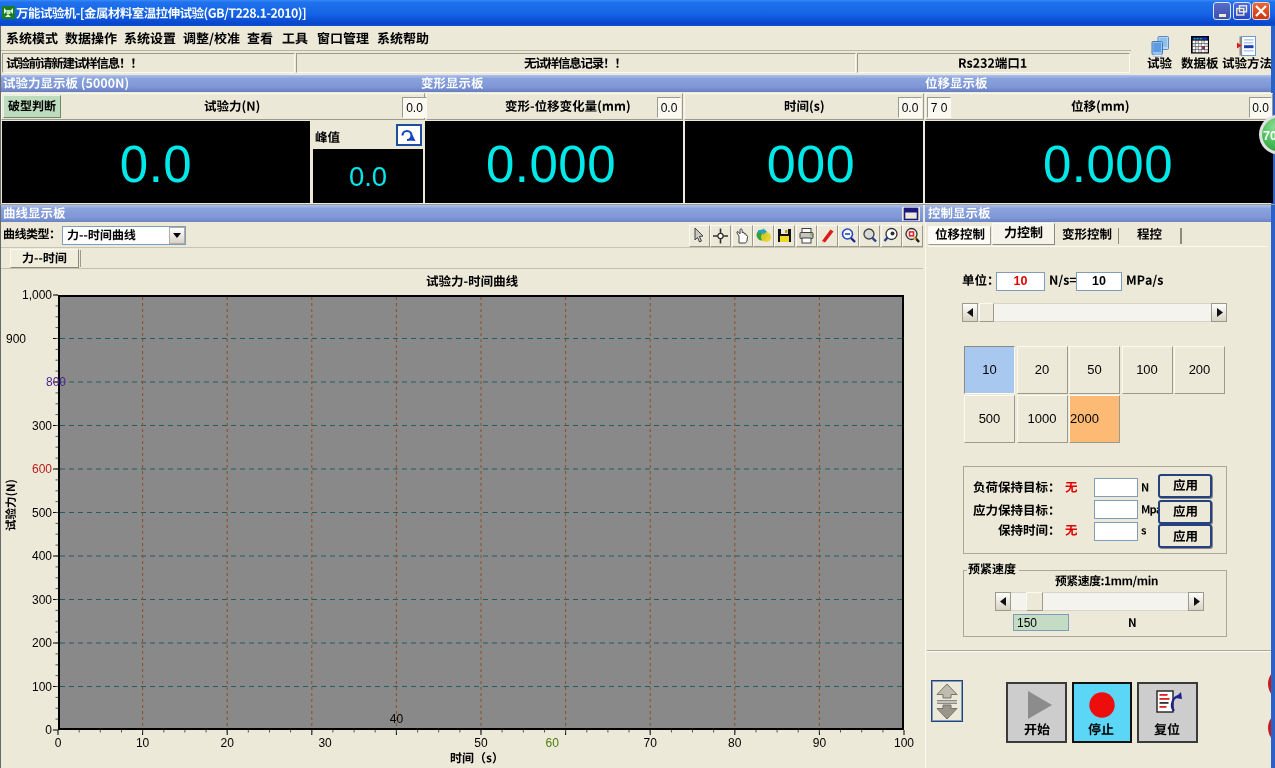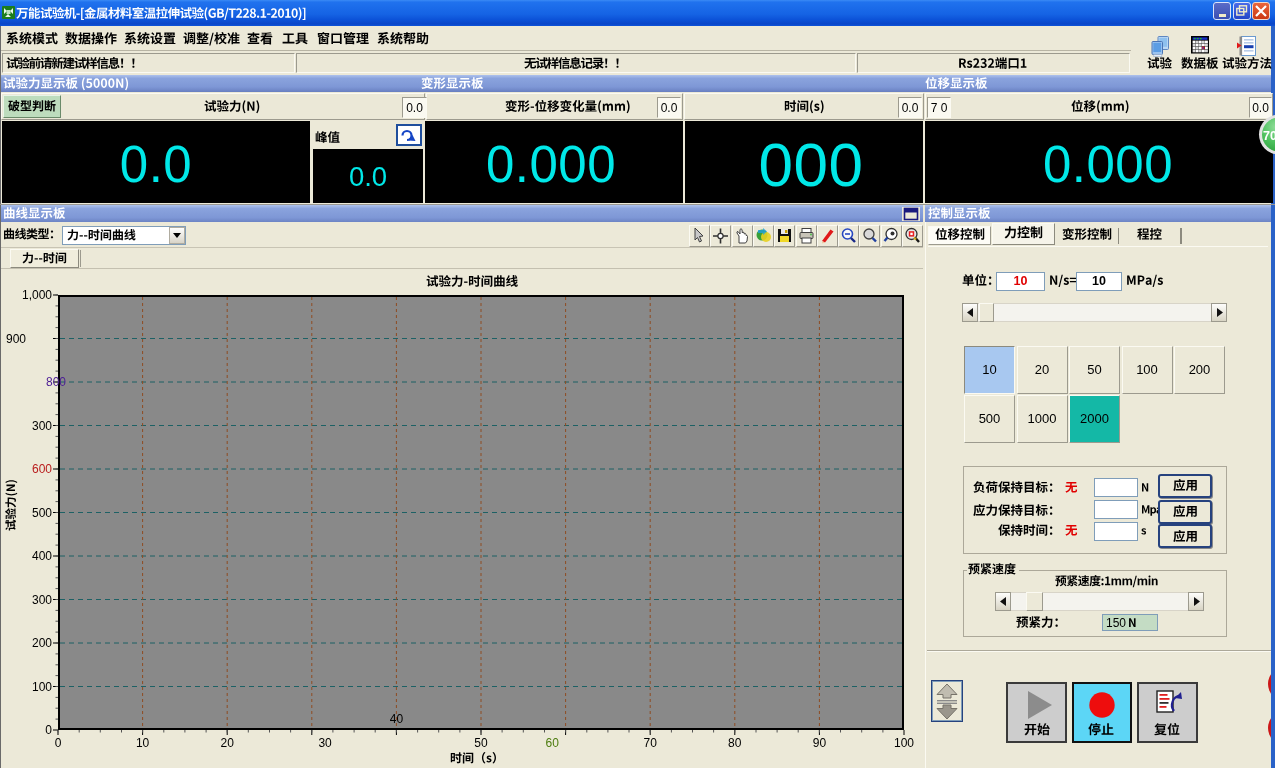--- a/index.html
+++ b/index.html
@@ -460,21 +460,21 @@
     </g>
   </svg>
 <div style="position:absolute;left:1249px;top:97px;width:23px;height:21px;background:#faf9f1;border:1px solid;border-color:#9c9a8e #fbfaf2 #fbfaf2 #9c9a8e;font:12px Liberation Sans,sans-serif;color:#000;text-align:center;line-height:20px;">0.0</div>
 <div style="position:absolute;left:2px;top:121px;width:308px;height:82px;background:#000;"></div>
 <div style="position:absolute;left:313px;top:149px;width:110px;height:54px;background:#000;"></div>
 <div style="position:absolute;left:425px;top:121px;width:258px;height:82px;background:#000;"></div>
 <div style="position:absolute;left:685px;top:121px;width:238px;height:82px;background:#000;"></div>
 <div style="position:absolute;left:925px;top:121px;width:348px;height:82px;background:#000;"></div>
 <div style="position:absolute;left:2px;top:121px;width:308px;height:82px;font-family:Liberation Sans,sans-serif;color:#00e8e8;text-align:center;font-size:51px;line-height:87px;letter-spacing:0.5px;">0.0</div>
 <div style="position:absolute;left:422px;top:121px;width:258px;height:82px;font-family:Liberation Sans,sans-serif;color:#00e8e8;text-align:center;font-size:51px;line-height:87px;letter-spacing:0.5px;">0.000</div>
-<div style="position:absolute;left:692px;top:121px;width:238px;height:82px;font-family:Liberation Sans,sans-serif;color:#00e8e8;text-align:center;font-size:62px;line-height:87px;letter-spacing:0.5px;">000</div>
+<div style="position:absolute;left:692px;top:121px;width:238px;height:82px;font-family:Liberation Sans,sans-serif;color:#00e8e8;text-align:center;font-size:52px;line-height:87px;letter-spacing:0.5px;">000</div>
 <div style="position:absolute;left:934px;top:121px;width:348px;height:82px;font-family:Liberation Sans,sans-serif;color:#00e8e8;text-align:center;font-size:51px;line-height:87px;letter-spacing:0.5px;">0.000</div>
 <svg style="position:absolute;left:315.0px;top:131.0px;overflow:visible" width="25.0" height="14.0">
     <g fill="#000" transform="translate(0,10.75) scale(0.01250,-0.01250)">
       <use href="#g88" x="0"></use>
       <use href="#g89" x="1000"></use>
     </g>
   </svg>
 <div style="position:absolute;left:396px;top:124px;width:26px;height:22px;background:#fff;border:2px solid #1f4e9c;"></div>
 <svg style="position:absolute;left:401px;top:129px" width="17" height="13">
     <path d="M1.5 6.5 A4.5 4.5 0 1 1 6 11" fill="none" stroke="#1545c5" stroke-width="2.2"></path>
@@ -870,21 +870,21 @@
     <path d="M1 0 L7 4.5 L1 9 Z" fill="#101010"></path>
   </svg>
 <div style="position:absolute;left:979px;top:303px;width:15px;height:19px;background:#ece9d8;border:1px solid;border-color:#fbfaf2 #9c9a8e #9c9a8e #fbfaf2;"></div>
 <div style="position:absolute;left:964px;top:346px;width:51px;height:48px;background:#a8c8f0;border:1px solid;border-color:#8c8a7e #fbfaf2 #fbfaf2 #8c8a7e;font:13px Liberation Sans,sans-serif;text-align:center;line-height:46px;color:#000;">10</div>
 <div style="position:absolute;left:1016.5px;top:346px;width:51px;height:48px;background:#ece9d8;border:1px solid;border-color:#fbfaf2 #9c9a8e #9c9a8e #fbfaf2;font:13px Liberation Sans,sans-serif;text-align:center;line-height:46px;color:#000;">20</div>
 <div style="position:absolute;left:1069px;top:346px;width:51px;height:48px;background:#ece9d8;border:1px solid;border-color:#fbfaf2 #9c9a8e #9c9a8e #fbfaf2;font:13px Liberation Sans,sans-serif;text-align:center;line-height:46px;color:#000;">50</div>
 <div style="position:absolute;left:1121.5px;top:346px;width:51px;height:48px;background:#ece9d8;border:1px solid;border-color:#fbfaf2 #9c9a8e #9c9a8e #fbfaf2;font:13px Liberation Sans,sans-serif;text-align:center;line-height:46px;color:#000;">100</div>
 <div style="position:absolute;left:1174px;top:346px;width:51px;height:48px;background:#ece9d8;border:1px solid;border-color:#fbfaf2 #9c9a8e #9c9a8e #fbfaf2;font:13px Liberation Sans,sans-serif;text-align:center;line-height:46px;color:#000;">200</div>
 <div style="position:absolute;left:964px;top:395px;width:51px;height:48px;background:#ece9d8;border:1px solid;border-color:#fbfaf2 #9c9a8e #9c9a8e #fbfaf2;font:13px Liberation Sans,sans-serif;text-align:center;line-height:46px;color:#000;">500</div>
 <div style="position:absolute;left:1016.5px;top:395px;width:51px;height:48px;background:#ece9d8;border:1px solid;border-color:#fbfaf2 #9c9a8e #9c9a8e #fbfaf2;font:13px Liberation Sans,sans-serif;text-align:center;line-height:46px;color:#000;">1000</div>
-<div style="position:absolute;left:1069px;top:395px;width:51px;height:48px;background:#14b8a6;border:1px solid;border-color:#fbfaf2 #9c9a8e #9c9a8e #fbfaf2;font:13px Liberation Sans,sans-serif;text-align:center;line-height:46px;color:#000;">2000</div>
+<div style="position:absolute;left:1069px;top:395px;width:51px;height:48px;background:#fdba74;border:1px solid;border-color:#fbfaf2 #9c9a8e #9c9a8e #fbfaf2;font:13px Liberation Sans,sans-serif;text-align:left;line-height:46px;color:#000;">2000</div>
 <div style="position:absolute;left:963px;top:466px;width:264px;height:88px;border:1px solid #aca899;"></div>
 <svg style="position:absolute;left:972.5px;top:481.0px;overflow:visible" width="87.5" height="14.0">
     <g fill="#000" transform="translate(0,10.75) scale(0.01250,-0.01250)">
       <use href="#g104" x="0"></use>
       <use href="#g105" x="1000"></use>
       <use href="#g106" x="2000"></use>
       <use href="#g107" x="3000"></use>
       <use href="#g108" x="4000"></use>
       <use href="#g109" x="5000"></use>
       <use href="#g95" x="6000"></use>
@@ -998,21 +998,21 @@
   </svg>
 <div style="position:absolute;left:1026px;top:592px;width:17px;height:19px;background:#ece9d8;border:1px solid;border-color:#fbfaf2 #9c9a8e #9c9a8e #fbfaf2;"></div>
 <svg style="position:absolute;left:1016.0px;top:616.0px;overflow:visible" width="50.0" height="14.0">
     <g fill="#000" transform="translate(0,10.75) scale(0.01250,-0.01250)">
       <use href="#g113" x="0"></use>
       <use href="#g114" x="1000"></use>
       <use href="#g69" x="2000"></use>
       <use href="#g95" x="3000"></use>
     </g>
   </svg>
-<div style="position:absolute;left:1102px;top:614px;width:56px;height:17px;background:#c4dcc4;border:1px solid #7f9db9;font:12px Liberation Sans,sans-serif;color:#000;line-height:16px;padding-left:3px;box-sizing:border-box;">150</div>
+<div style="position:absolute;left:1013px;top:614px;width:56px;height:17px;background:#c4dcc4;border:1px solid #7f9db9;font:12px Liberation Sans,sans-serif;color:#000;line-height:16px;padding-left:3px;box-sizing:border-box;">150</div>
 <svg style="position:absolute;left:1128.0px;top:616.6px;overflow:visible" width="8.6" height="12.9">
     <g fill="#000" transform="translate(0,9.89) scale(0.01150,-0.01150)">
       <use href="#g74" x="0"></use>
     </g>
   </svg>
 <div style="position:absolute;left:927px;top:650px;width:344px;height:1px;background:#aca899;"></div>
 <div style="position:absolute;left:927px;top:651px;width:344px;height:1px;background:#fbfaf2;"></div>
 <div style="position:absolute;left:931px;top:680px;width:32px;height:42px;background:#ece9d8;border:1px solid #26427e;box-shadow:inset 0 0 0 1px #7f9db9;"></div>
 <svg style="position:absolute;left:936px;top:684px" width="22" height="35">
     <path d="M11 0 L21 10.5 H15 V14 H7 V10.5 H1 Z" fill="#c0bcb0" stroke="#77736a"></path>

